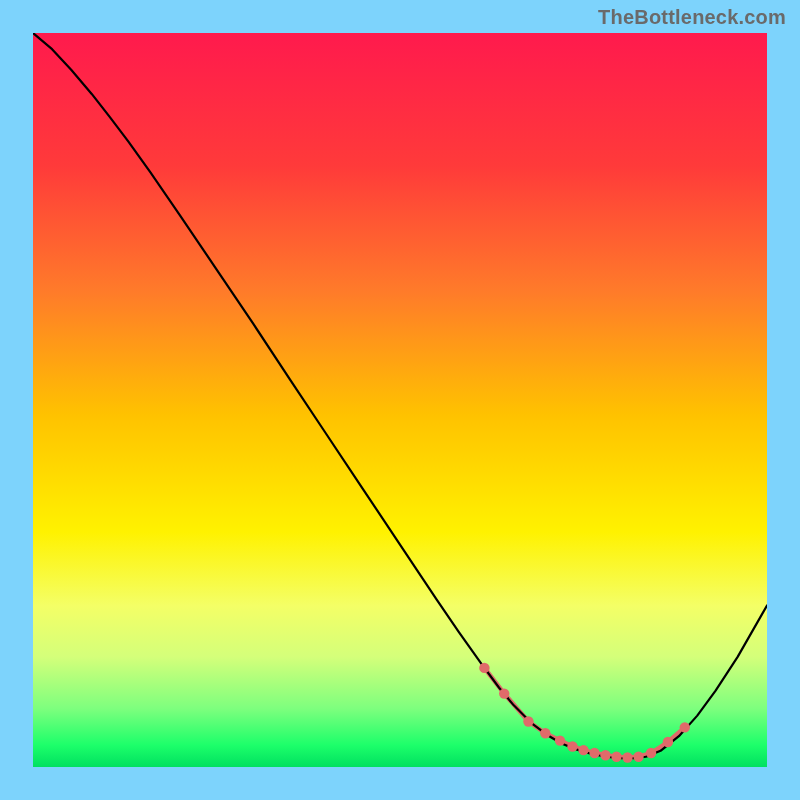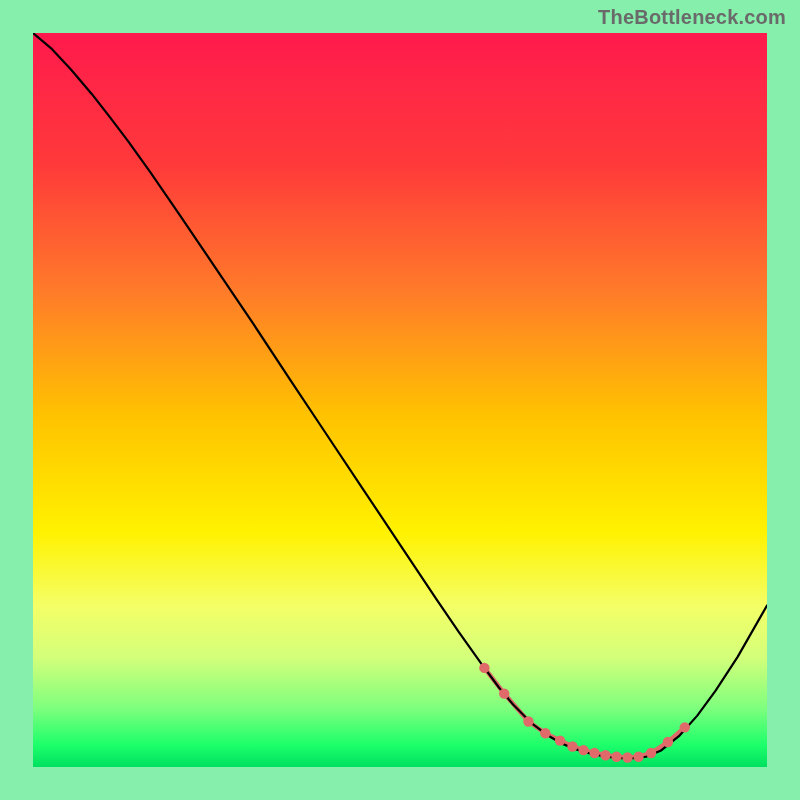--- a/index.html
+++ b/index.html
@@ -1,21 +1,21 @@
 <!DOCTYPE html>
 <html><head>
 <meta charset="utf-8">
 <style>
   * { margin: 0; padding: 0; box-sizing: border-box; }
   html, body { width: 800px; height: 800px; overflow: hidden; background: #000; }
   .stage {
     position: relative;
     width: 800px;
     height: 800px;
-    background: #86efac;
+    background: #7dd3fc;
   }
   .watermark {
     position: absolute;
     top: 6px;
     right: 14px;
     font-family: Arial, Helvetica, sans-serif;
     font-size: 20px;
     font-weight: bold;
     color: #6a6a6a;
     letter-spacing: 0.2px;

